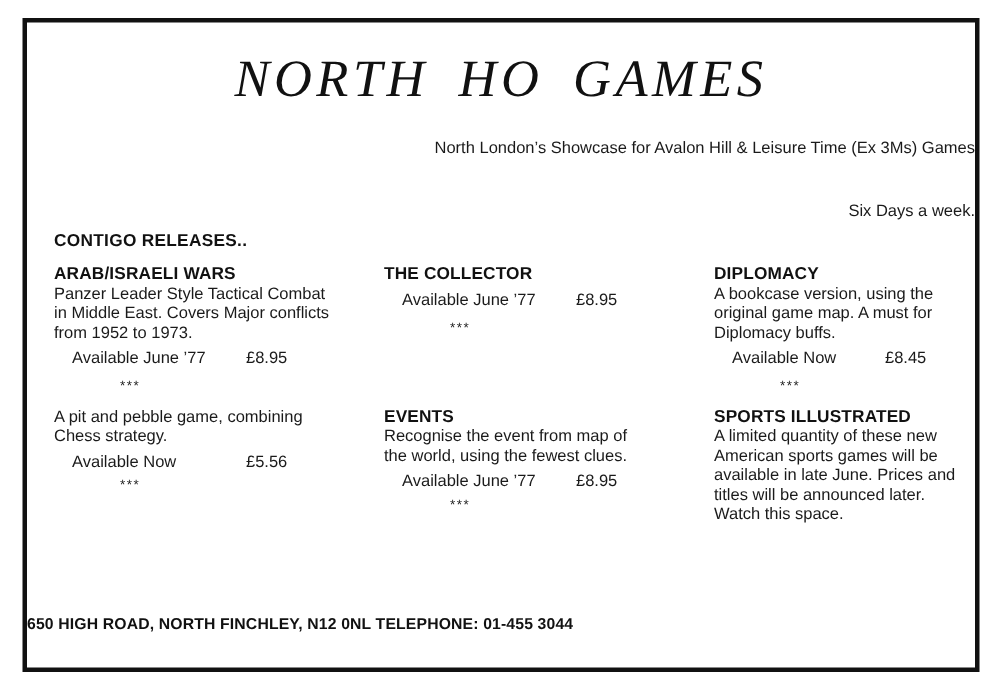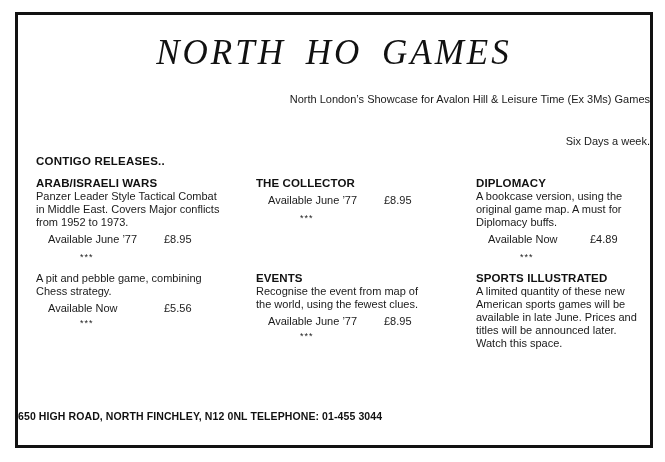--- a/index.html
+++ b/index.html
@@ -147,21 +147,21 @@
     <div class="stars">***</div>
   </div>
 
   <div class="item c3 r1">
     <div class="name">DIPLOMACY</div>
     <div class="desc">A bookcase version, using the
 original game map. A must for
 Diplomacy buffs.</div>
     <div class="avail-row">
       <span class="avail" style="width:102px">Available Now</span>
-      <span class="price">£4.89</span>
+      <span class="price">£8.45</span>
     </div>
     <div class="stars">***</div>
   </div>
 
   <div class="item c1 r2">
     <div class="desc">A pit and pebble game, combining
 Chess strategy.</div>
     <div class="avail-row">
       <span class="avail">Available Now</span>
       <span class="price">£5.56</span>

